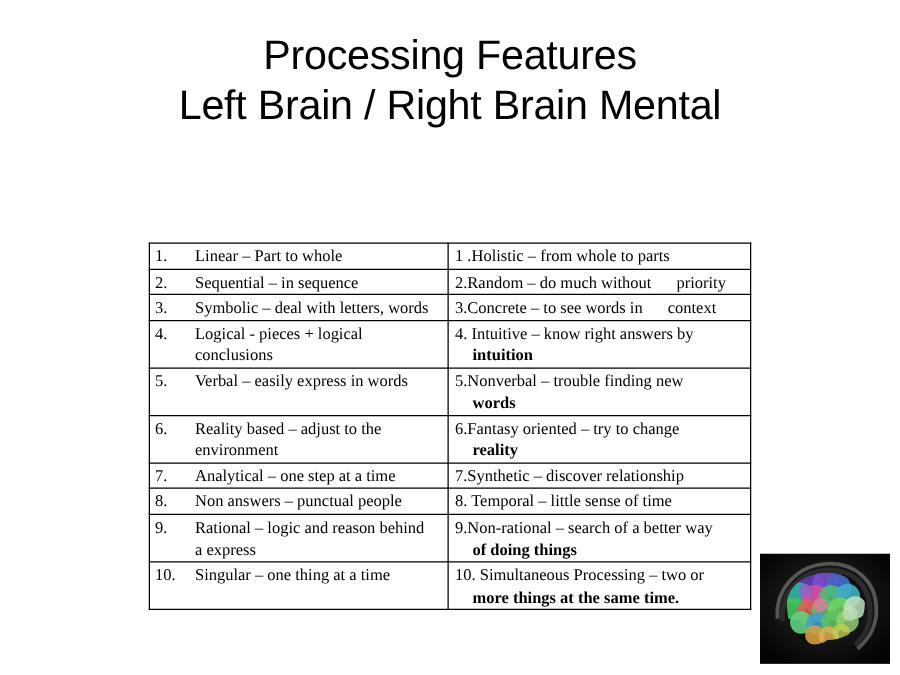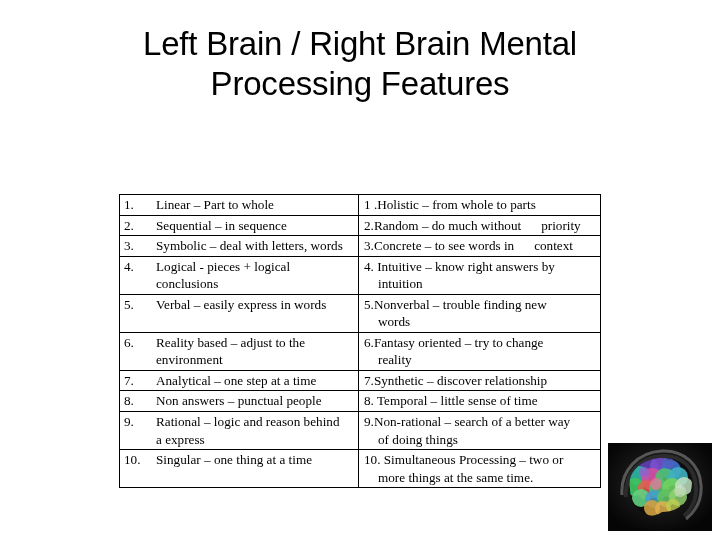--- a/index.html
+++ b/index.html
@@ -72,41 +72,42 @@
   }
 
   
   .rcell {
     display: block;
     padding: 1px 3px 1px 5px;
   }
   .rcell .line2 {
     display: block;
     padding-left: 14px;
+    font-weight: bold;
   }
   .gap { display: inline-block; width: 20px; }
 
   
   .brain-figure {
     position: absolute;
     left: 608px;
     top: 443px;
     width: 104px;
     height: 88px;
     background: #050505;
     overflow: hidden;
   }
   .brain-figure svg { display: block; }
 </style>
 </head>
 <body>
 
 <div class="slide-title">
+  <div>Processing Features</div>
   <div>Left Brain / Right Brain Mental</div>
-  <div>Processing Features</div>
 </div>
 
 <table class="feature-table">
   <colgroup>
     <col class="col-left">
     <col class="col-right">
   </colgroup>
   <tbody>
 
   <tr>

